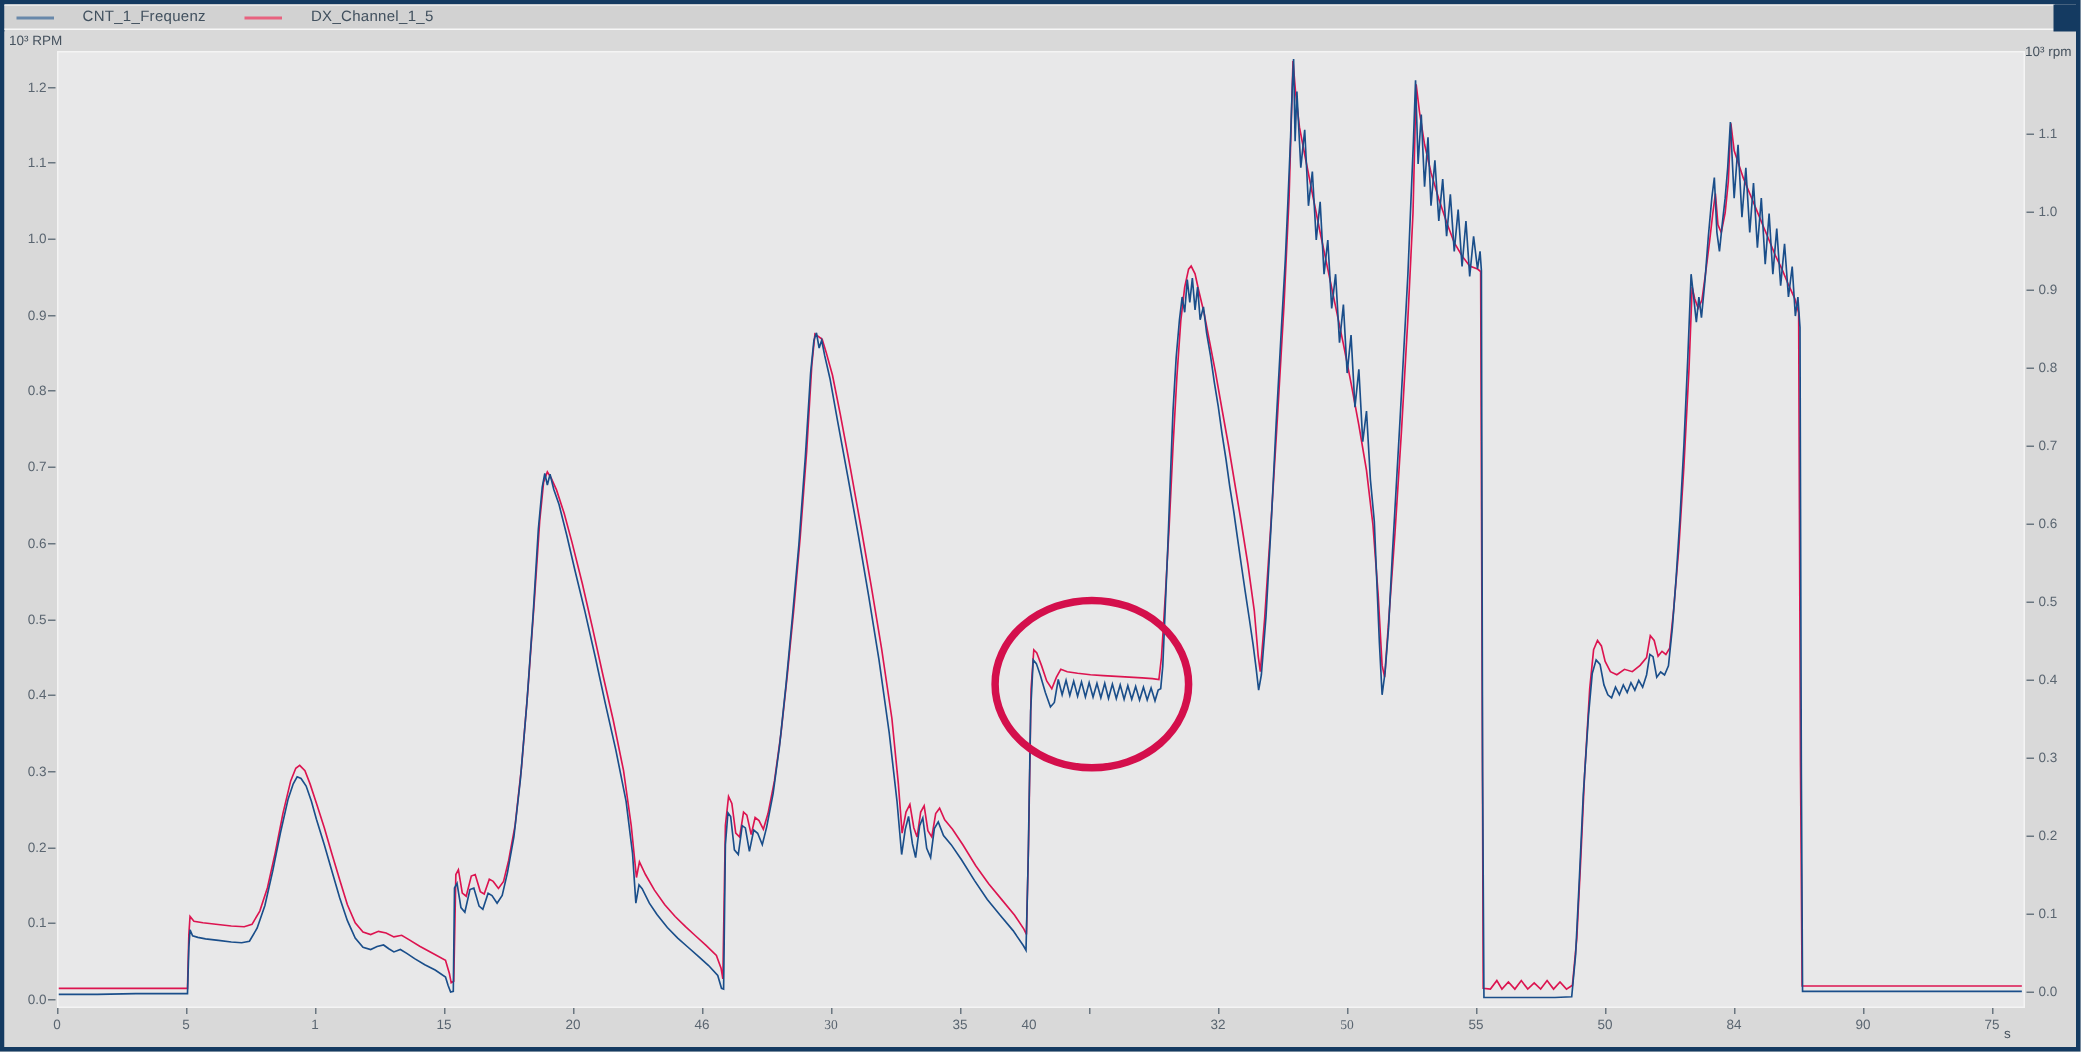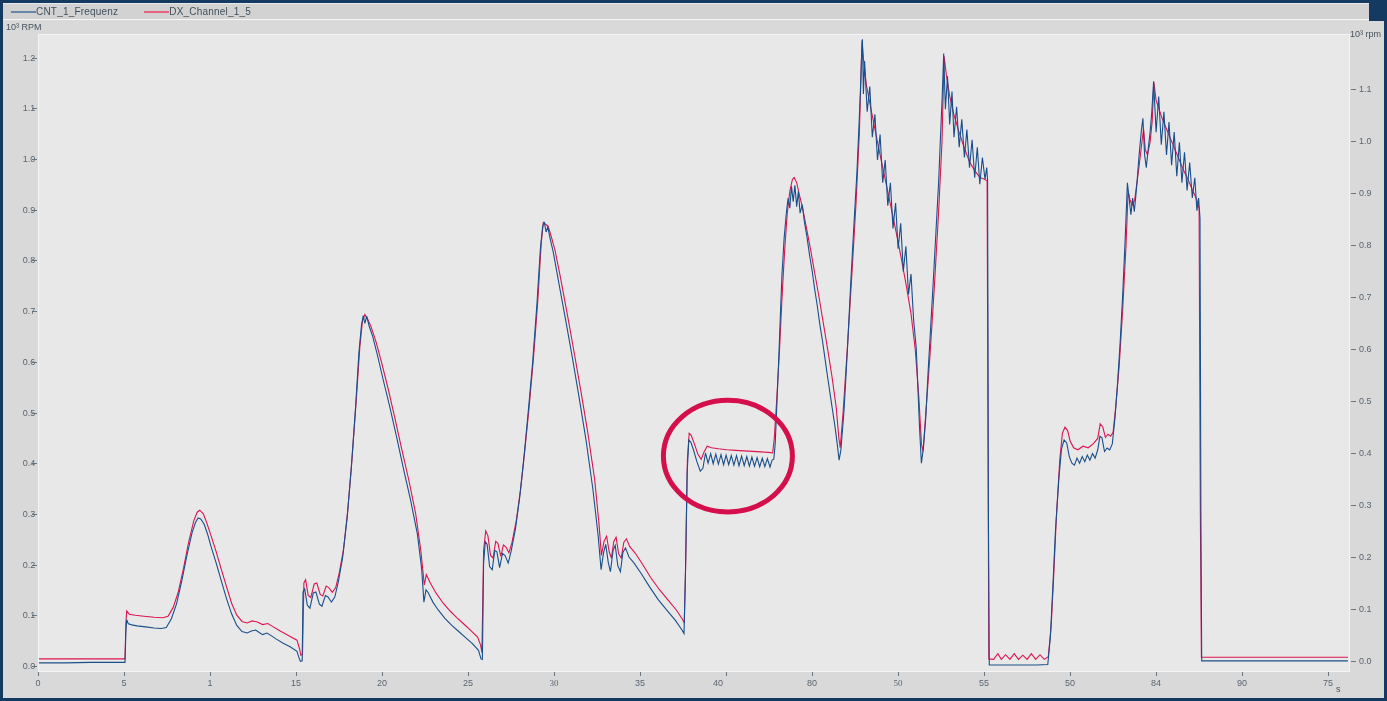--- a/index.html
+++ b/index.html
@@ -17,21 +17,21 @@
   .legend-bar{
     position:absolute;left:0;top:0;height:17px;right:14px;
     background:#d2d2d2;
     border-bottom:1px solid #f7f7f7;
     border-top:1px solid #e9e9e9;
     display:flex;align-items:center;
     padding-left:8px;
     gap:26px;
     box-sizing:border-box;
   }
-  .legend-item{display:flex;align-items:center;gap:0;cursor:default;justify-content:center;}
+  .legend-item{display:flex;align-items:center;gap:19px;cursor:default;justify-content:center;}
   .legend-line{display:inline-block;width:25px;height:2px;}
   .legend-label{font-size:10px;color:#41505e;letter-spacing:0.2px;}
   .corner-widget{
     position:absolute;top:0;right:0;width:15px;height:26px;
     background:#143a61;
   }
   .chart-area{
     position:absolute;left:0;top:18px;right:0;bottom:0;
     background:#d9d9d9;
   }
@@ -43,21 +43,21 @@
   }
   .plot-box svg{position:absolute;left:0;top:0;display:block;}
   .unit-label{position:absolute;font-size:9px;color:#46525e;white-space:nowrap;}
   .unit-left{left:3px;top:1px;}
   .unit-right{right:3px;top:8px;text-align:right;}
   .x-unit{position:absolute;font-size:9px;color:#46525e;left:1333px;top:663px;}
   .ytick-label{
     position:absolute;font-size:9px;color:#5a6570;
     width:24px;line-height:9px;
   }
-  .ytick-label.left{left:14px;text-align:center;}
+  .ytick-label.left{left:4px;text-align:right;}
   .ytick-label.right{left:1356px;text-align:left;}
   .ytick-dash{position:absolute;width:5px;height:1px;background:#6a7680;}
   .xtick-dash{position:absolute;width:1px;height:4px;background:#6a7680;top:651px;}
   .xtick-label{
     position:absolute;font-size:9px;color:#5a6570;
     width:30px;text-align:center;top:658px;line-height:9px;
   }
 </style>
 </head>
 <body>
@@ -144,29 +144,29 @@
         <div class="xtick-label" style="left: 20px;">0</div>
         <div class="xtick-dash" style="left: 121px;"></div>
         <div class="xtick-label" style="left: 106px;">5</div>
         <div class="xtick-dash" style="left: 207px;"></div>
         <div class="xtick-label" style="left: 192px;">1</div>
         <div class="xtick-dash" style="left: 293px;"></div>
         <div class="xtick-label" style="left: 278px;">15</div>
         <div class="xtick-dash" style="left: 379px;"></div>
         <div class="xtick-label" style="left: 364px;">20</div>
         <div class="xtick-dash" style="left: 465px;"></div>
-        <div class="xtick-label" style="left: 450px;">25</div>
+        <div class="xtick-label" style="left: 450px;">46</div>
         <div class="xtick-dash" style="left: 551px;"></div>
         <div class="xtick-label" style="left: 536px; font-family: Liberation Serif, serif;">30</div>
         <div class="xtick-dash" style="left: 637px;"></div>
         <div class="xtick-label" style="left: 622px;">35</div>
         <div class="xtick-dash" style="left: 723px;"></div>
-        <div class="xtick-label" style="left: 700px;">40</div>
+        <div class="xtick-label" style="left: 668px;">40</div>
         <div class="xtick-dash" style="left: 809px;"></div>
-        <div class="xtick-label" style="left: 794px;">80</div>
+        <div class="xtick-label" style="left: 794px;">32</div>
         <div class="xtick-dash" style="left: 895px;"></div>
         <div class="xtick-label" style="left: 880px; font-family: Liberation Serif, serif;">50</div>
         <div class="xtick-dash" style="left: 981px;"></div>
         <div class="xtick-label" style="left: 966px;">55</div>
         <div class="xtick-dash" style="left: 1067px;"></div>
         <div class="xtick-label" style="left: 1052px;">50</div>
         <div class="xtick-dash" style="left: 1153px;"></div>
         <div class="xtick-label" style="left: 1138px;">84</div>
         <div class="xtick-dash" style="left: 1239px;"></div>
         <div class="xtick-label" style="left: 1224px;">90</div>

